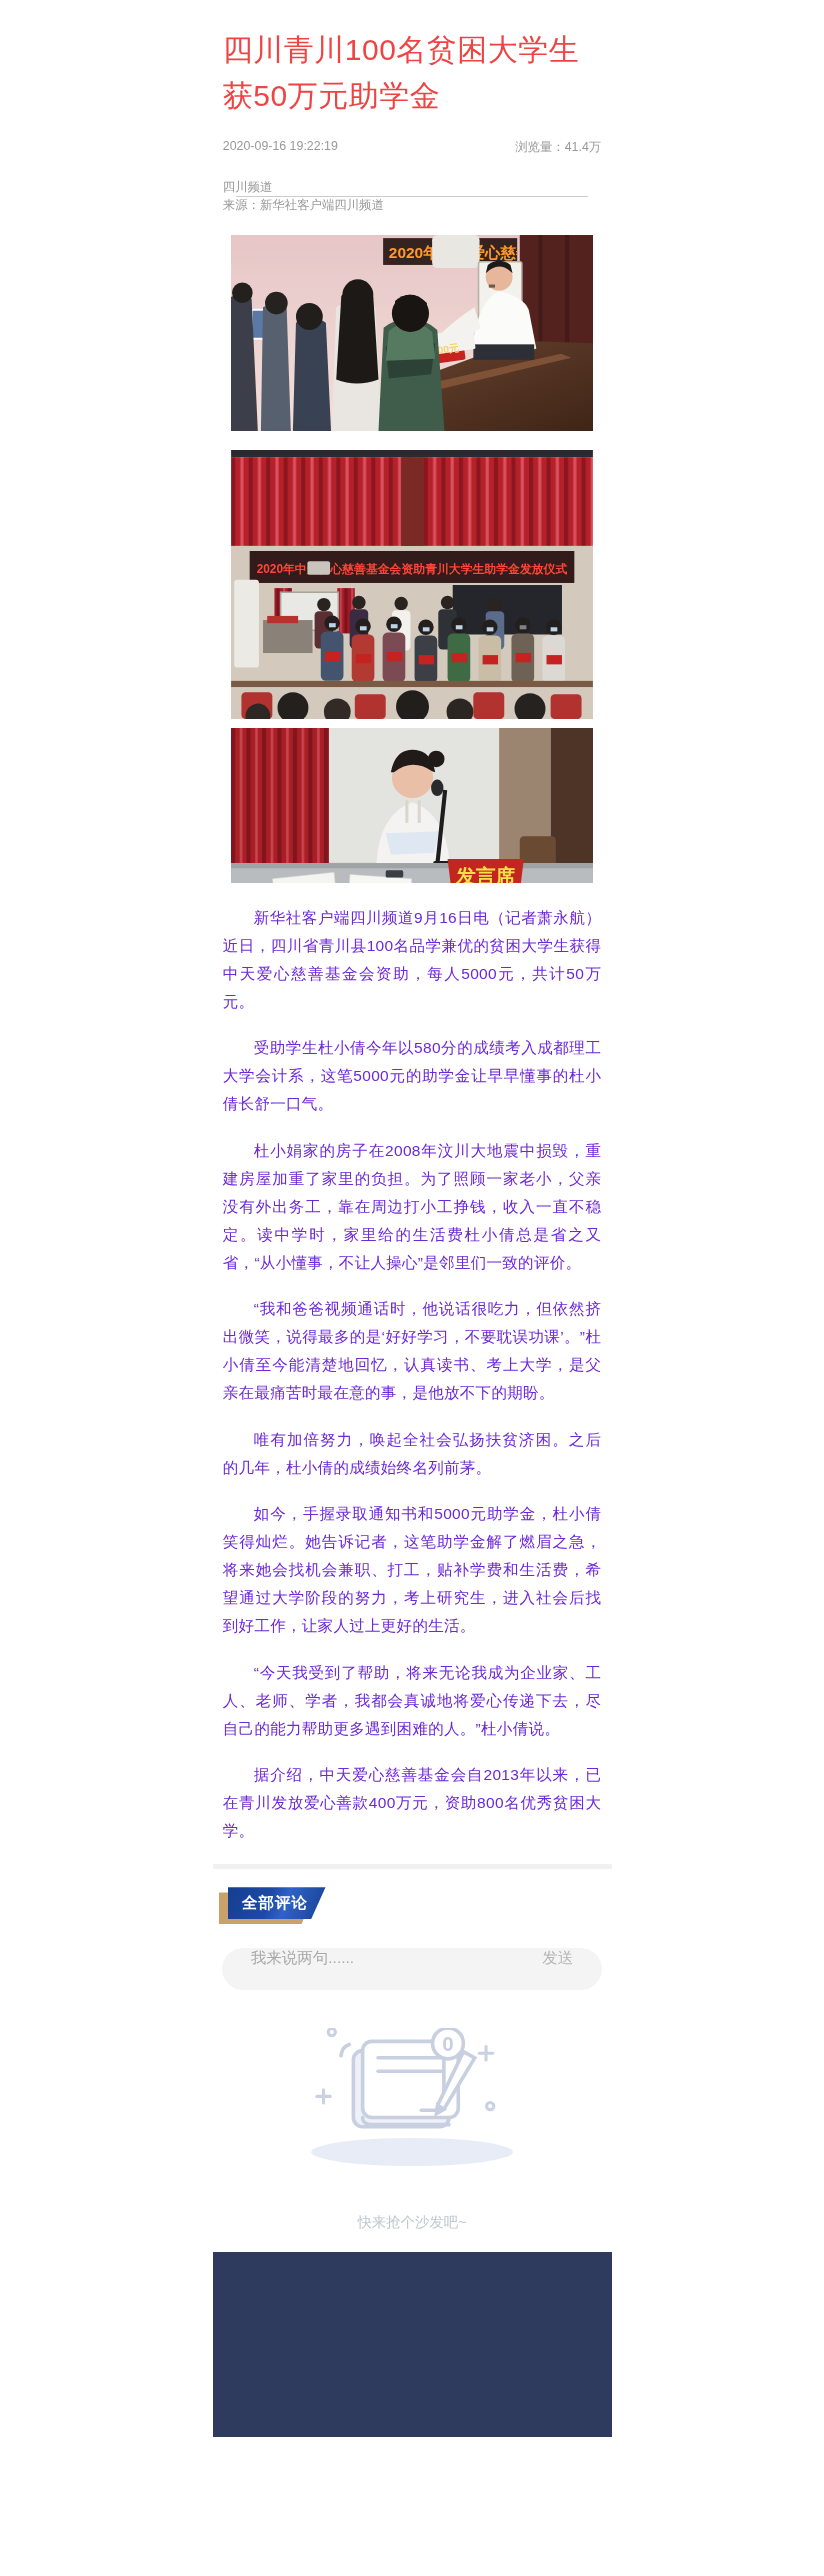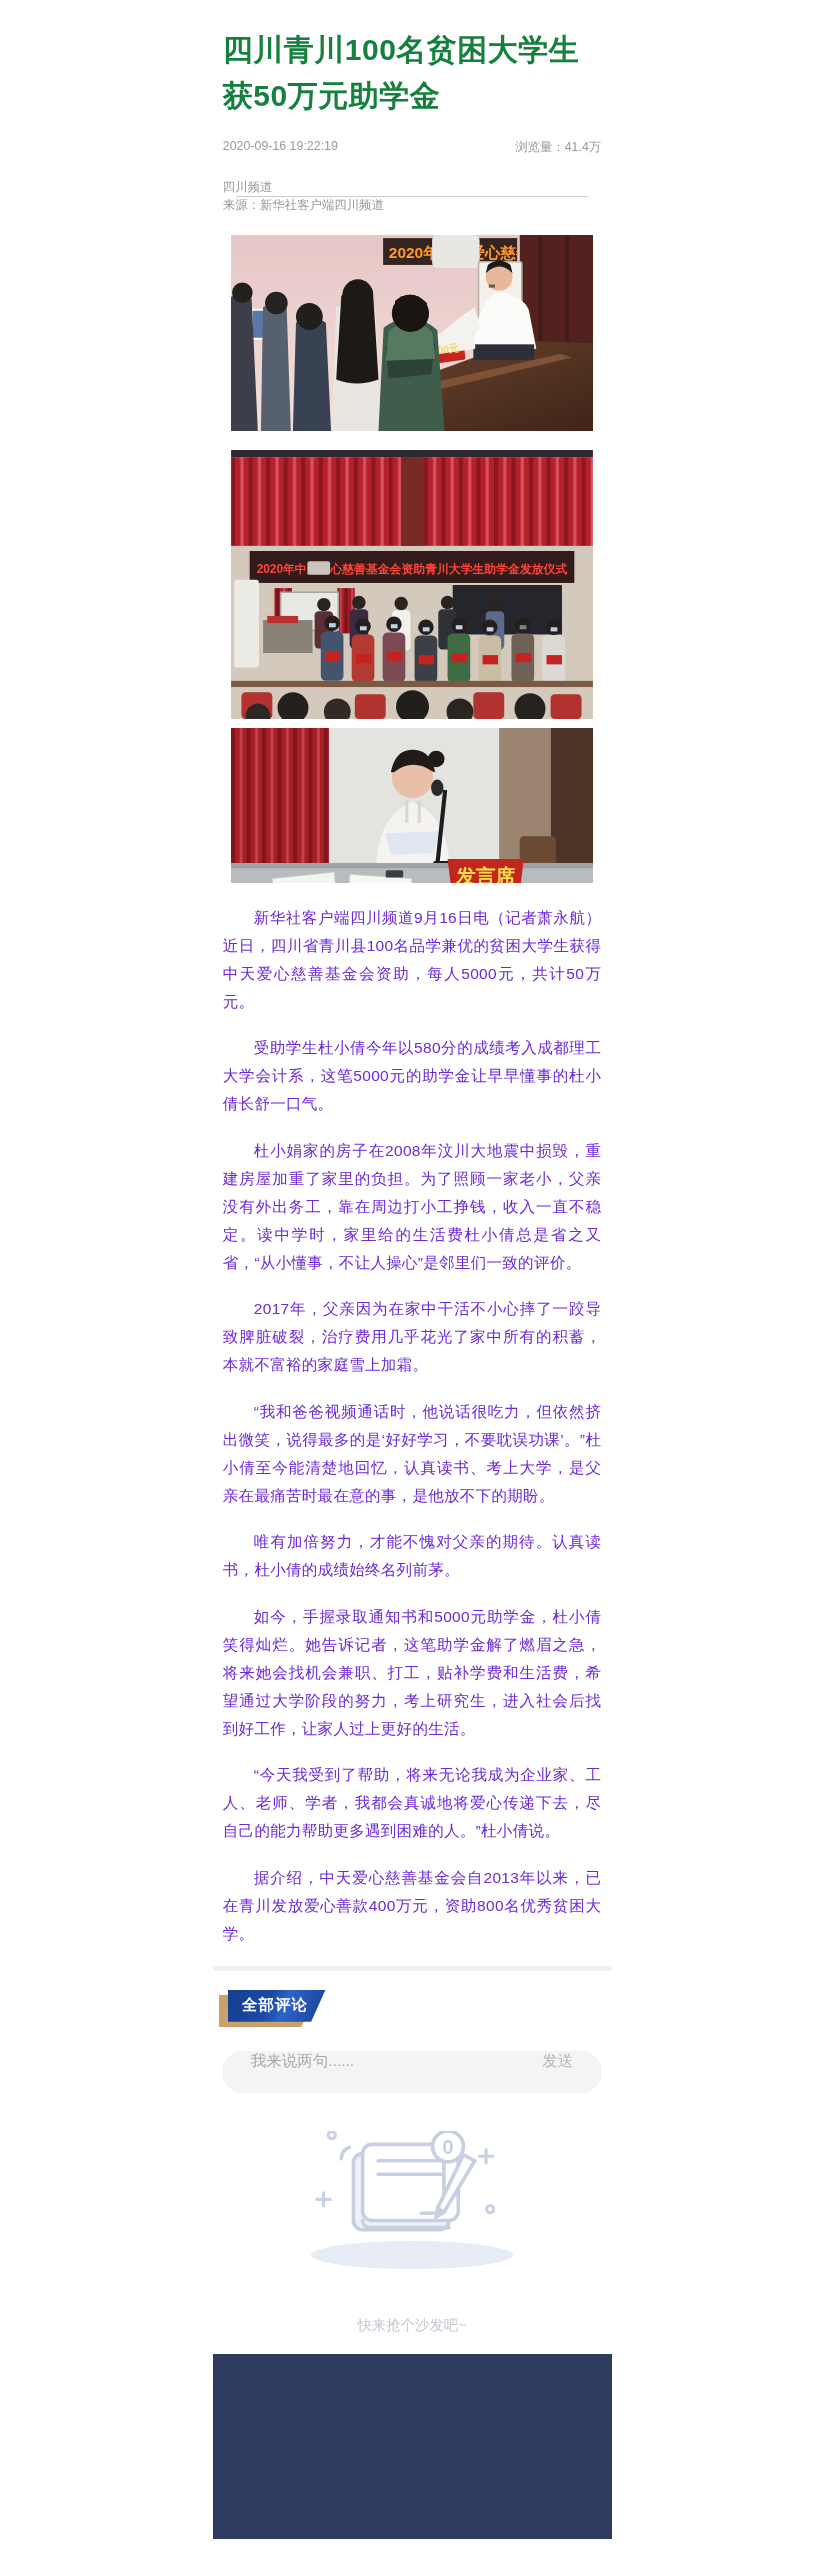--- a/index.html
+++ b/index.html
@@ -6,21 +6,21 @@
   body{
     width:824px;height:3058px;overflow:hidden;position:relative;
     font-family:"Liberation Sans",sans-serif;
     -webkit-font-smoothing:antialiased;
   }
   .container{width:399px;margin:0 auto;position:relative;}
 
   
   .article-title{
     margin:27px 10.3px 0 10.3px;
-    font-size:30px;line-height:46px;font-weight:700;color:#15803d;
+    font-size:30px;line-height:46px;font-weight:400;color:#ef4444;
     letter-spacing:0.5px;
   }
   .meta{margin:19.6px 10.3px 0 10.3px;color:#999999;font-size:12.4px;}
   .meta-row{display:flex;justify-content:space-between;}
   .meta-row + .meta-row{margin-top:23px;flex-direction:column;}
   .meta-divider{flex:1;height:0;border-top:0.5px solid #cccccc;margin:0 13.4px;}
 
   
   .photo{width:362px;margin:0 auto;overflow:hidden;background:#d8cfc4;position:relative;}
   .photo svg{display:block;}
@@ -320,23 +320,22 @@
         <polygon points="420,254 568,254 560,318 428,318" fill="#c3261f"></polygon>
         <text x="494" y="300" text-anchor="middle" font-size="38" font-weight="bold" fill="#f5e04a">发言席</text>
       </g>
     </svg>
   </div>
 
   <div class="article-body">
       <p>新华社客户端四川频道9月16日电（记者萧永航）近日，四川省青川县100名品学兼优的贫困大学生获得中天爱心慈善基金会资助，每人5000元，共计50万元。</p>
       <p>受助学生杜小倩今年以580分的成绩考入成都理工大学会计系，这笔5000元的助学金让早早懂事的杜小倩长舒一口气。</p>
       <p>杜小娟家的房子在2008年汶川大地震中损毁，重建房屋加重了家里的负担。为了照顾一家老小，父亲没有外出务工，靠在周边打小工挣钱，收入一直不稳定。读中学时，家里给的生活费杜小倩总是省之又省，“从小懂事，不让人操心”是邻里们一致的评价。</p>
-      <p>2017年，父亲因为在家中干活不小心摔了一跤导致脾脏破裂，治疗费用几乎花光了家中所有的积蓄，本就不富裕的家庭雪上加霜。</p>
       <p>“我和爸爸视频通话时，他说话很吃力，但依然挤出微笑，说得最多的是‘好好学习，不要耽误功课’。”杜小倩至今能清楚地回忆，认真读书、考上大学，是父亲在最痛苦时最在意的事，是他放不下的期盼。</p>
-      <p>唯有加倍努力，才能不愧对父亲的期待。认真读书，杜小倩的成绩始终名列前茅。</p>
+      <p>唯有加倍努力，唤起全社会弘扬扶贫济困。之后的几年，杜小倩的成绩始终名列前茅。</p>
       <p>如今，手握录取通知书和5000元助学金，杜小倩笑得灿烂。她告诉记者，这笔助学金解了燃眉之急，将来她会找机会兼职、打工，贴补学费和生活费，希望通过大学阶段的努力，考上研究生，进入社会后找到好工作，让家人过上更好的生活。</p>
       <p>“今天我受到了帮助，将来无论我成为企业家、工人、老师、学者，我都会真诚地将爱心传递下去，尽自己的能力帮助更多遇到困难的人。”杜小倩说。</p>
       <p>据介绍，中天爱心慈善基金会自2013年以来，已在青川发放爱心善款400万元，资助800名优秀贫困大学。</p>
     </div>
 
   <div class="section-divider"></div>
 
   <div class="comment-ribbon-wrap">
     <div class="ribbon-shadow"></div>
     <div class="ribbon-front">

